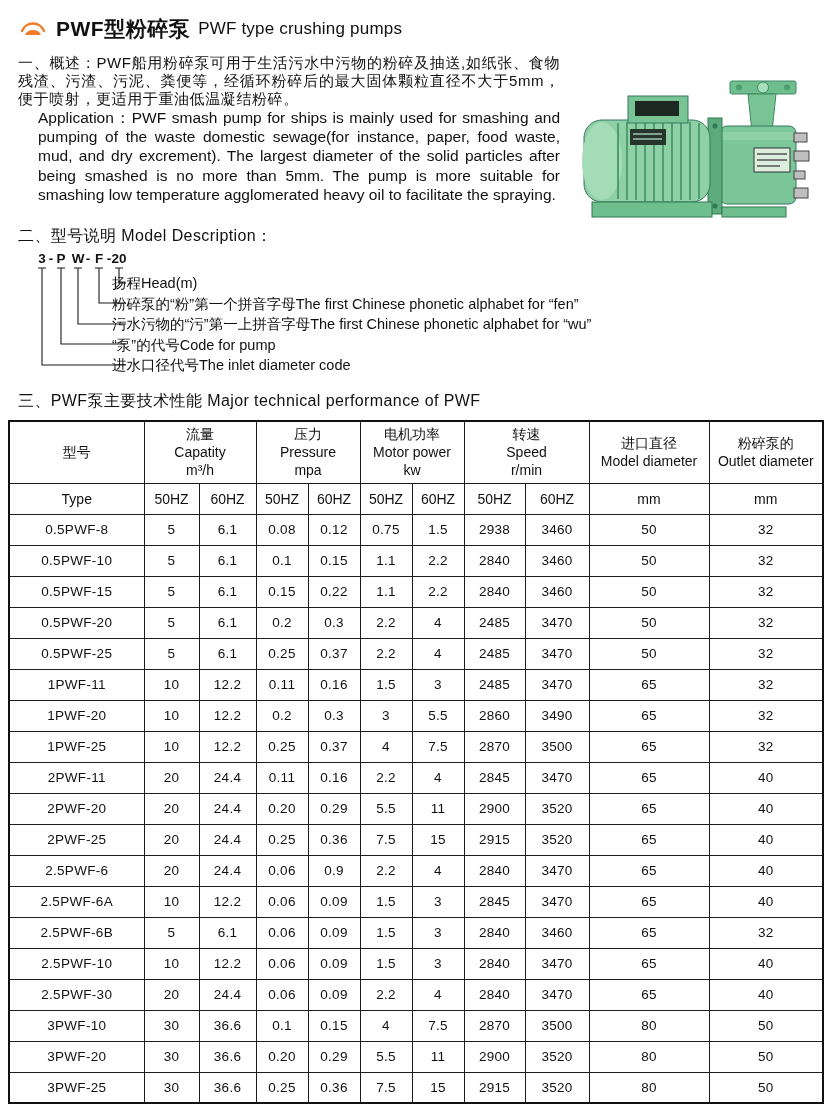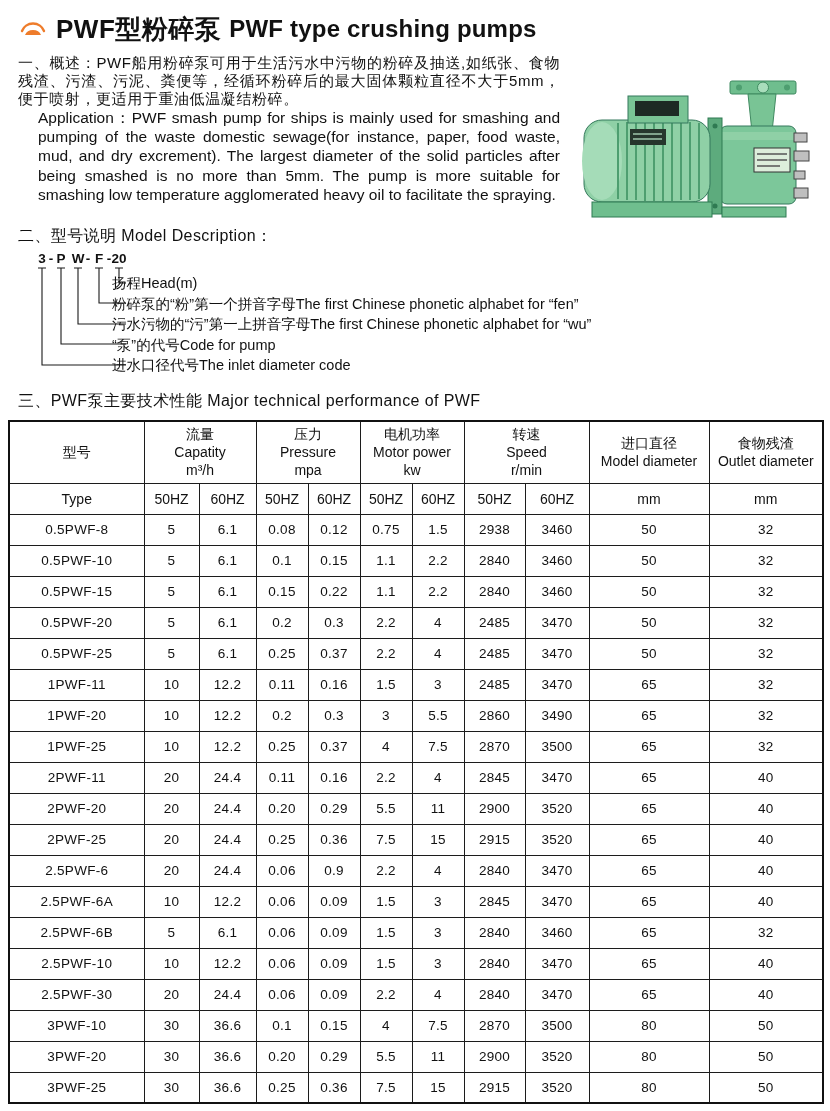--- a/index.html
+++ b/index.html
@@ -7,22 +7,22 @@
   body {
     width:830px; height:1111px;
     font-family:"Liberation Sans", sans-serif;
     color:#111; overflow:hidden; position:relative;
   }
   .page { padding:14px 8px 0 8px; }
 
   
   .title-row { display:flex; align-items:center; gap:8px; padding-left:10px; height:30px; }
   .logo { width:30px; height:22px; flex:0 0 auto; }
-  .title-zh { font-size:26px; font-weight:bold; letter-spacing:.5px; }
-  .title-en { font-size:24px; font-weight:bold; letter-spacing:.2px; }
+  .title-zh { font-size:21px; font-weight:bold; letter-spacing:.5px; }
+  .title-en { font-size:17px; font-weight:normal; letter-spacing:.2px; }
 
   
   .intro { margin:10px 10px 0 10px; text-align:justify; }
   .pump-float { float:right; width:242px; height:172px; margin-left:10px; position:relative; }
   .pump-float svg { position:absolute; bottom:0; right:0; }
   .p-zh { font-size:15px; line-height:18px; letter-spacing:.6px; }
   .p-en { font-size:15.5px; line-height:19.2px;margin-left:20px; }
 
   
   .sec-heading { font-size:16px; margin:10px 10px 0 10px; letter-spacing:.4px; }
@@ -185,21 +185,21 @@
         <th colspan="2">
           <span>转速</span><br>
           <span>Speed</span><br>
           <span>r/min</span>
         </th>
         <th>
           <span>进口直径</span><br>
           <span>Model diameter</span>
         </th>
         <th>
-          <span>食物残渣</span><br>
+          <span>粉碎泵的</span><br>
           <span>Outlet diameter</span>
         </th>
       </tr>
       <tr class="h2">
         <th>Type</th>
         <th>50HZ</th>
         <th>60HZ</th>
         <th>50HZ</th>
         <th>60HZ</th>
         <th>50HZ</th>

